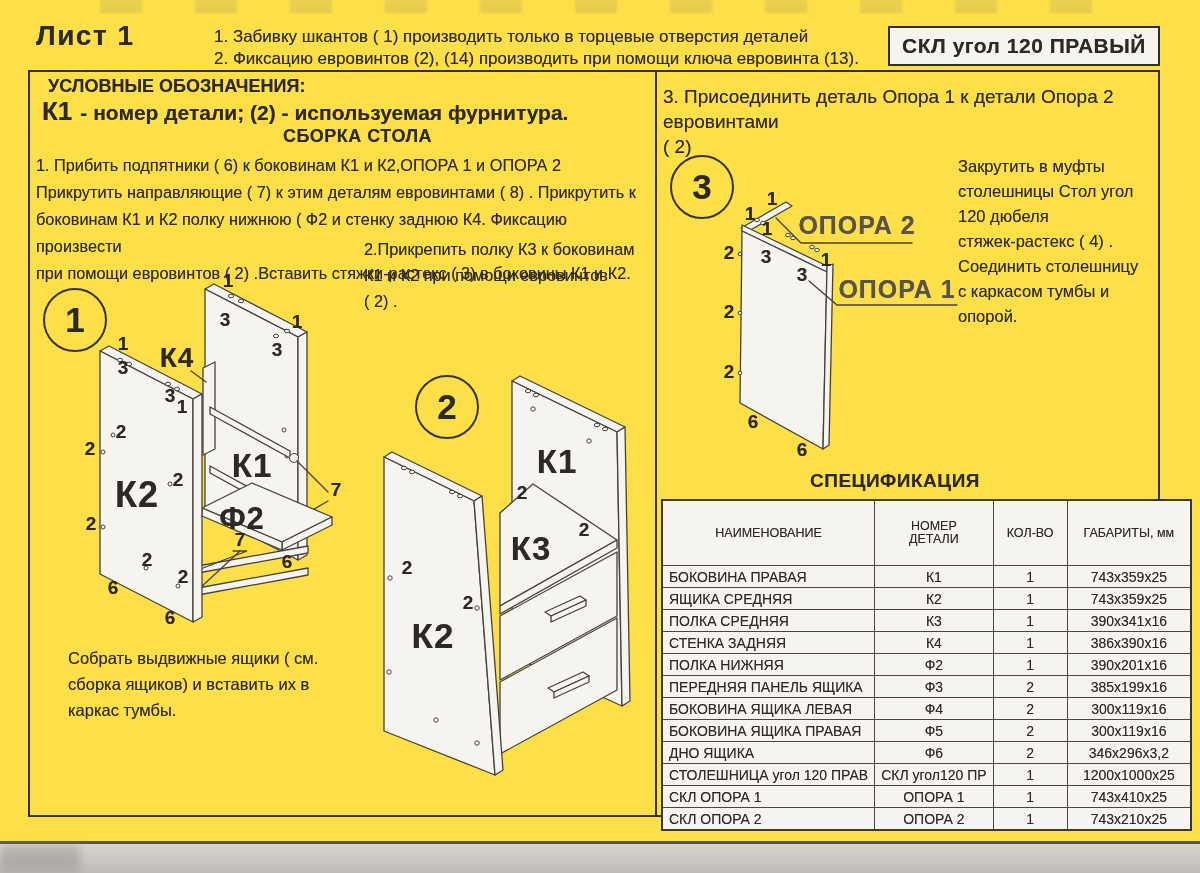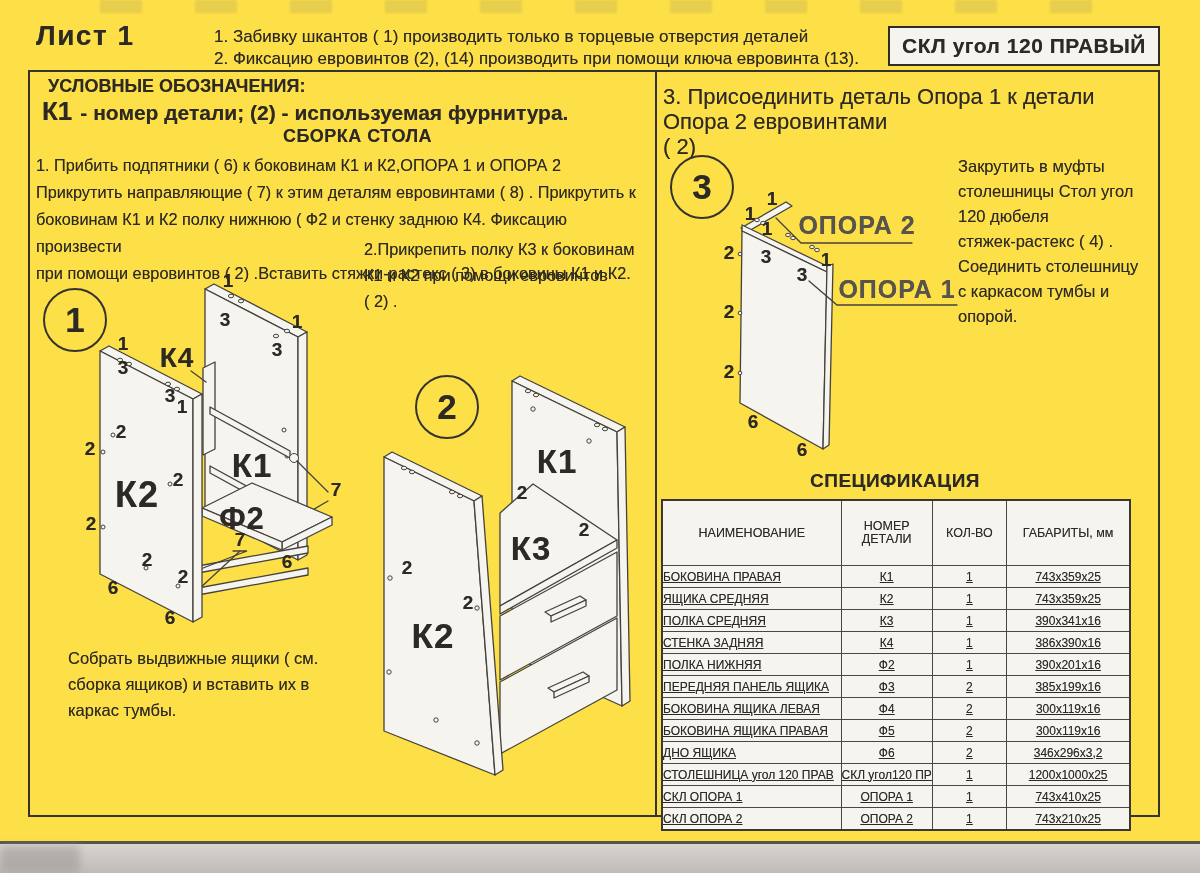--- a/index.html
+++ b/index.html
@@ -20,28 +20,28 @@
   
   .legend-title{left:48px;top:76px;font-size:18px;font-weight:700;}
   .legend-line{left:42px;top:96px;display:flex;align-items:baseline;gap:8px;}
   .legend-term{font-size:26px;font-weight:700;}
   .legend-def{font-size:21px;font-weight:700;}
   .assembly-title{left:44px;top:126px;width:627px;text-align:center;font-size:18px;font-weight:700;letter-spacing:.5px;}
   .step1{left:36px;top:152px;width:616px;font-size:16.3px;line-height:27px;}
   .step2{left:364px;top:236px;width:295px;font-size:16.3px;line-height:26px;}
   .drawers-note{left:68px;top:645px;width:285px;font-size:16.5px;line-height:26px;}
   
-  .step3{left:663px;top:84px;width:490px;font-size:22px;line-height:25px;}
+  .step3{left:663px;top:84px;width:490px;font-size:19px;line-height:25px;}
   .tabletop-note{left:958px;top:154px;width:188px;font-size:16.5px;line-height:25px;}
   .spec-title{left:655px;top:470px;width:480px;text-align:center;font-size:19px;font-weight:700;letter-spacing:.5px;}
   
   table.spec{position:absolute;left:661px;top:499px;border-collapse:collapse;border:2px solid #3a3835;background:#f6f4ef;}
   table.spec th,table.spec td{border:1.2px solid #4a4742;color:#2d2a26;text-shadow:0 0 .5px rgba(45,42,38,.5);}
   table.spec th{font-size:12.5px;font-weight:400;height:28px;white-space:pre-line;text-align:center;padding:18px 2px;line-height:13px;}
-  table.spec td{font-size:12px;height:19px;padding:1px 0;text-align:center;white-space:nowrap;text-decoration:underline;}
+  table.spec td{font-size:14px;height:19px;padding:1px 6px;text-align:center;white-space:nowrap;}
   table.spec td.c0{text-align:left;}
   
   .badge{position:absolute;width:60px;height:60px;border:2.2px solid #35332f;border-radius:50%;
          display:flex;align-items:center;justify-content:center;font-size:35px;font-weight:700;
          transform:translate(-50%,-50%);}
   .num{position:absolute;transform:translate(-50%,-50%);font-size:19px;font-weight:700;}
   .plabel{position:absolute;transform:translate(-50%,-50%);font-weight:700;letter-spacing:1px;white-space:nowrap;}
   
   .bleed-top{left:100px;top:0;width:1000px;height:13px;
      background:repeating-linear-gradient(90deg,rgba(120,115,108,.16) 0 42px,rgba(120,115,108,0) 42px 95px);

